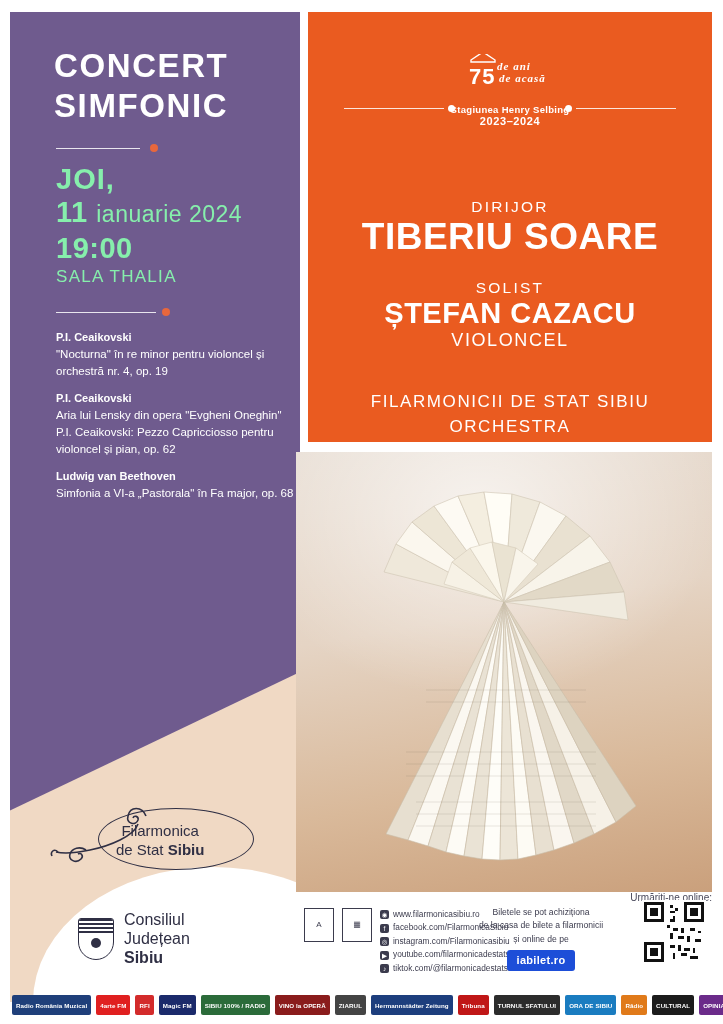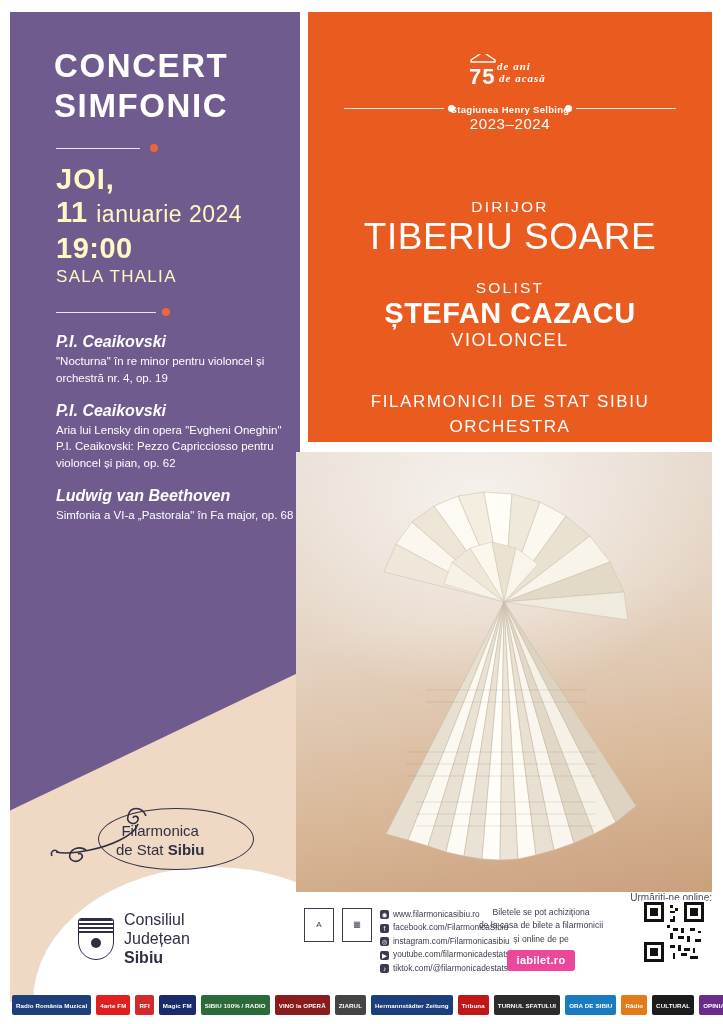--- a/index.html
+++ b/index.html
@@ -59,21 +59,21 @@
   .sep-dot {
     position: absolute;
     width: 8px; height: 8px;
     border-radius: 50%;
     background: #e8673c;
   }
 
   .date-block {
     position: absolute;
     left: 46px; top: 152px;
-    color: #fef9c3;
+    color: #86efac;
   }
   .date-joi {
     font-size: 29px; font-weight: bold; letter-spacing: 1px;
     line-height: 1.05;
   }
   .date-day {
     font-size: 29px; font-weight: bold; letter-spacing: .5px;
     line-height: 1.3;
   }
   .date-day .m { font-weight: normal; font-size: 23px; }
@@ -85,21 +85,21 @@
     font-size: 17px; letter-spacing: 1.3px; line-height: 1.4;
   }
 
   .program {
     position: absolute;
     left: 46px; top: 318px;
     width: 240px;
     color: #ffffff;
   }
   .prog-item { margin-bottom: 12px; }
-  .prog-composer { font-size: 16px; font-weight: bold; line-height: 1.45; font-style: italic; }
+  .prog-composer { font-size: 11px; font-weight: bold; line-height: 1.45; }
   .prog-work { font-size: 11.5px; line-height: 1.45; }
 
   
   .phil-logo {
     position: absolute;
     left: 40px; top: 790px;
     width: 210px; height: 75px; text-align: center;
   }
   .phil-logo .oval {
     position: absolute;
@@ -163,32 +163,32 @@
     left: 0; top: 42px; width: 100%;
   }
   .season-logo .mark {
     font-size: 24px; font-weight: bold; letter-spacing: 1px;
     line-height: 1;
     text-align: right;
   }
   .season-sub {
     font-size: 9.5px; font-weight: bold; margin-top: 8px; letter-spacing: .3px;
   }
-  .season-years { font-size: 15px; font-weight: normal; letter-spacing: .6px; }
+  .season-years { font-size: 11px; font-weight: bold; letter-spacing: .6px; }
   .orange-rule {
     position: absolute; top: 96px; height: 1px; background: rgba(255,255,255,.85);
   }
   .orange-dot {
     position: absolute; top: 93px; width: 7px; height: 7px;
     border-radius: 50%; background: #ffffff;
   }
 
   .role { font-size: 15.5px; letter-spacing: 2.2px; margin-top: 24px; }
   .name-big {
-    font-size: 37px; font-weight: normal; letter-spacing: .5px;
+    font-size: 37px; font-weight: bold; letter-spacing: .5px;
   }
   .name-mid {
     font-size: 29px; font-weight: bold; letter-spacing: .5px;
   }
   .instrument { font-size: 18px; letter-spacing: 1.6px; }
   .orchestra {
     font-size: 17px; letter-spacing: 1.6px; line-height: 1.45;
   }
   .blk-dirijor { position: absolute; left:0; top: 162px; width: 100%; }
   .blk-solist  { position: absolute; left:0; top: 243px; width: 100%; }
@@ -227,21 +227,21 @@
   .dotico {
     width: 9px; height: 9px; border-radius: 2px; background: #3b3b4d;
     display:inline-block; color:#fff; font-size:6.5px; line-height:9px; text-align:center;
   }
   .tickets {
     position: absolute; right: 86px; top: 14px; width: 170px;
     text-align: center; font-size: 8.6px; line-height: 1.55;
   }
   .iabilet {
     display: inline-block; margin-top: 4px;
-    background: #ec4899; color: #fff; font-weight: bold;
+    background: #1d4ed8; color: #fff; font-weight: bold;
     font-size: 11px; padding: 2px 10px; border-radius: 3px;
     letter-spacing: .3px;
   }
   .qr {
     position: absolute; right: 6px; top: 8px;
     width: 64px; height: 64px; background:#fff;
     border: 2px solid #fff;
   }
 
   

